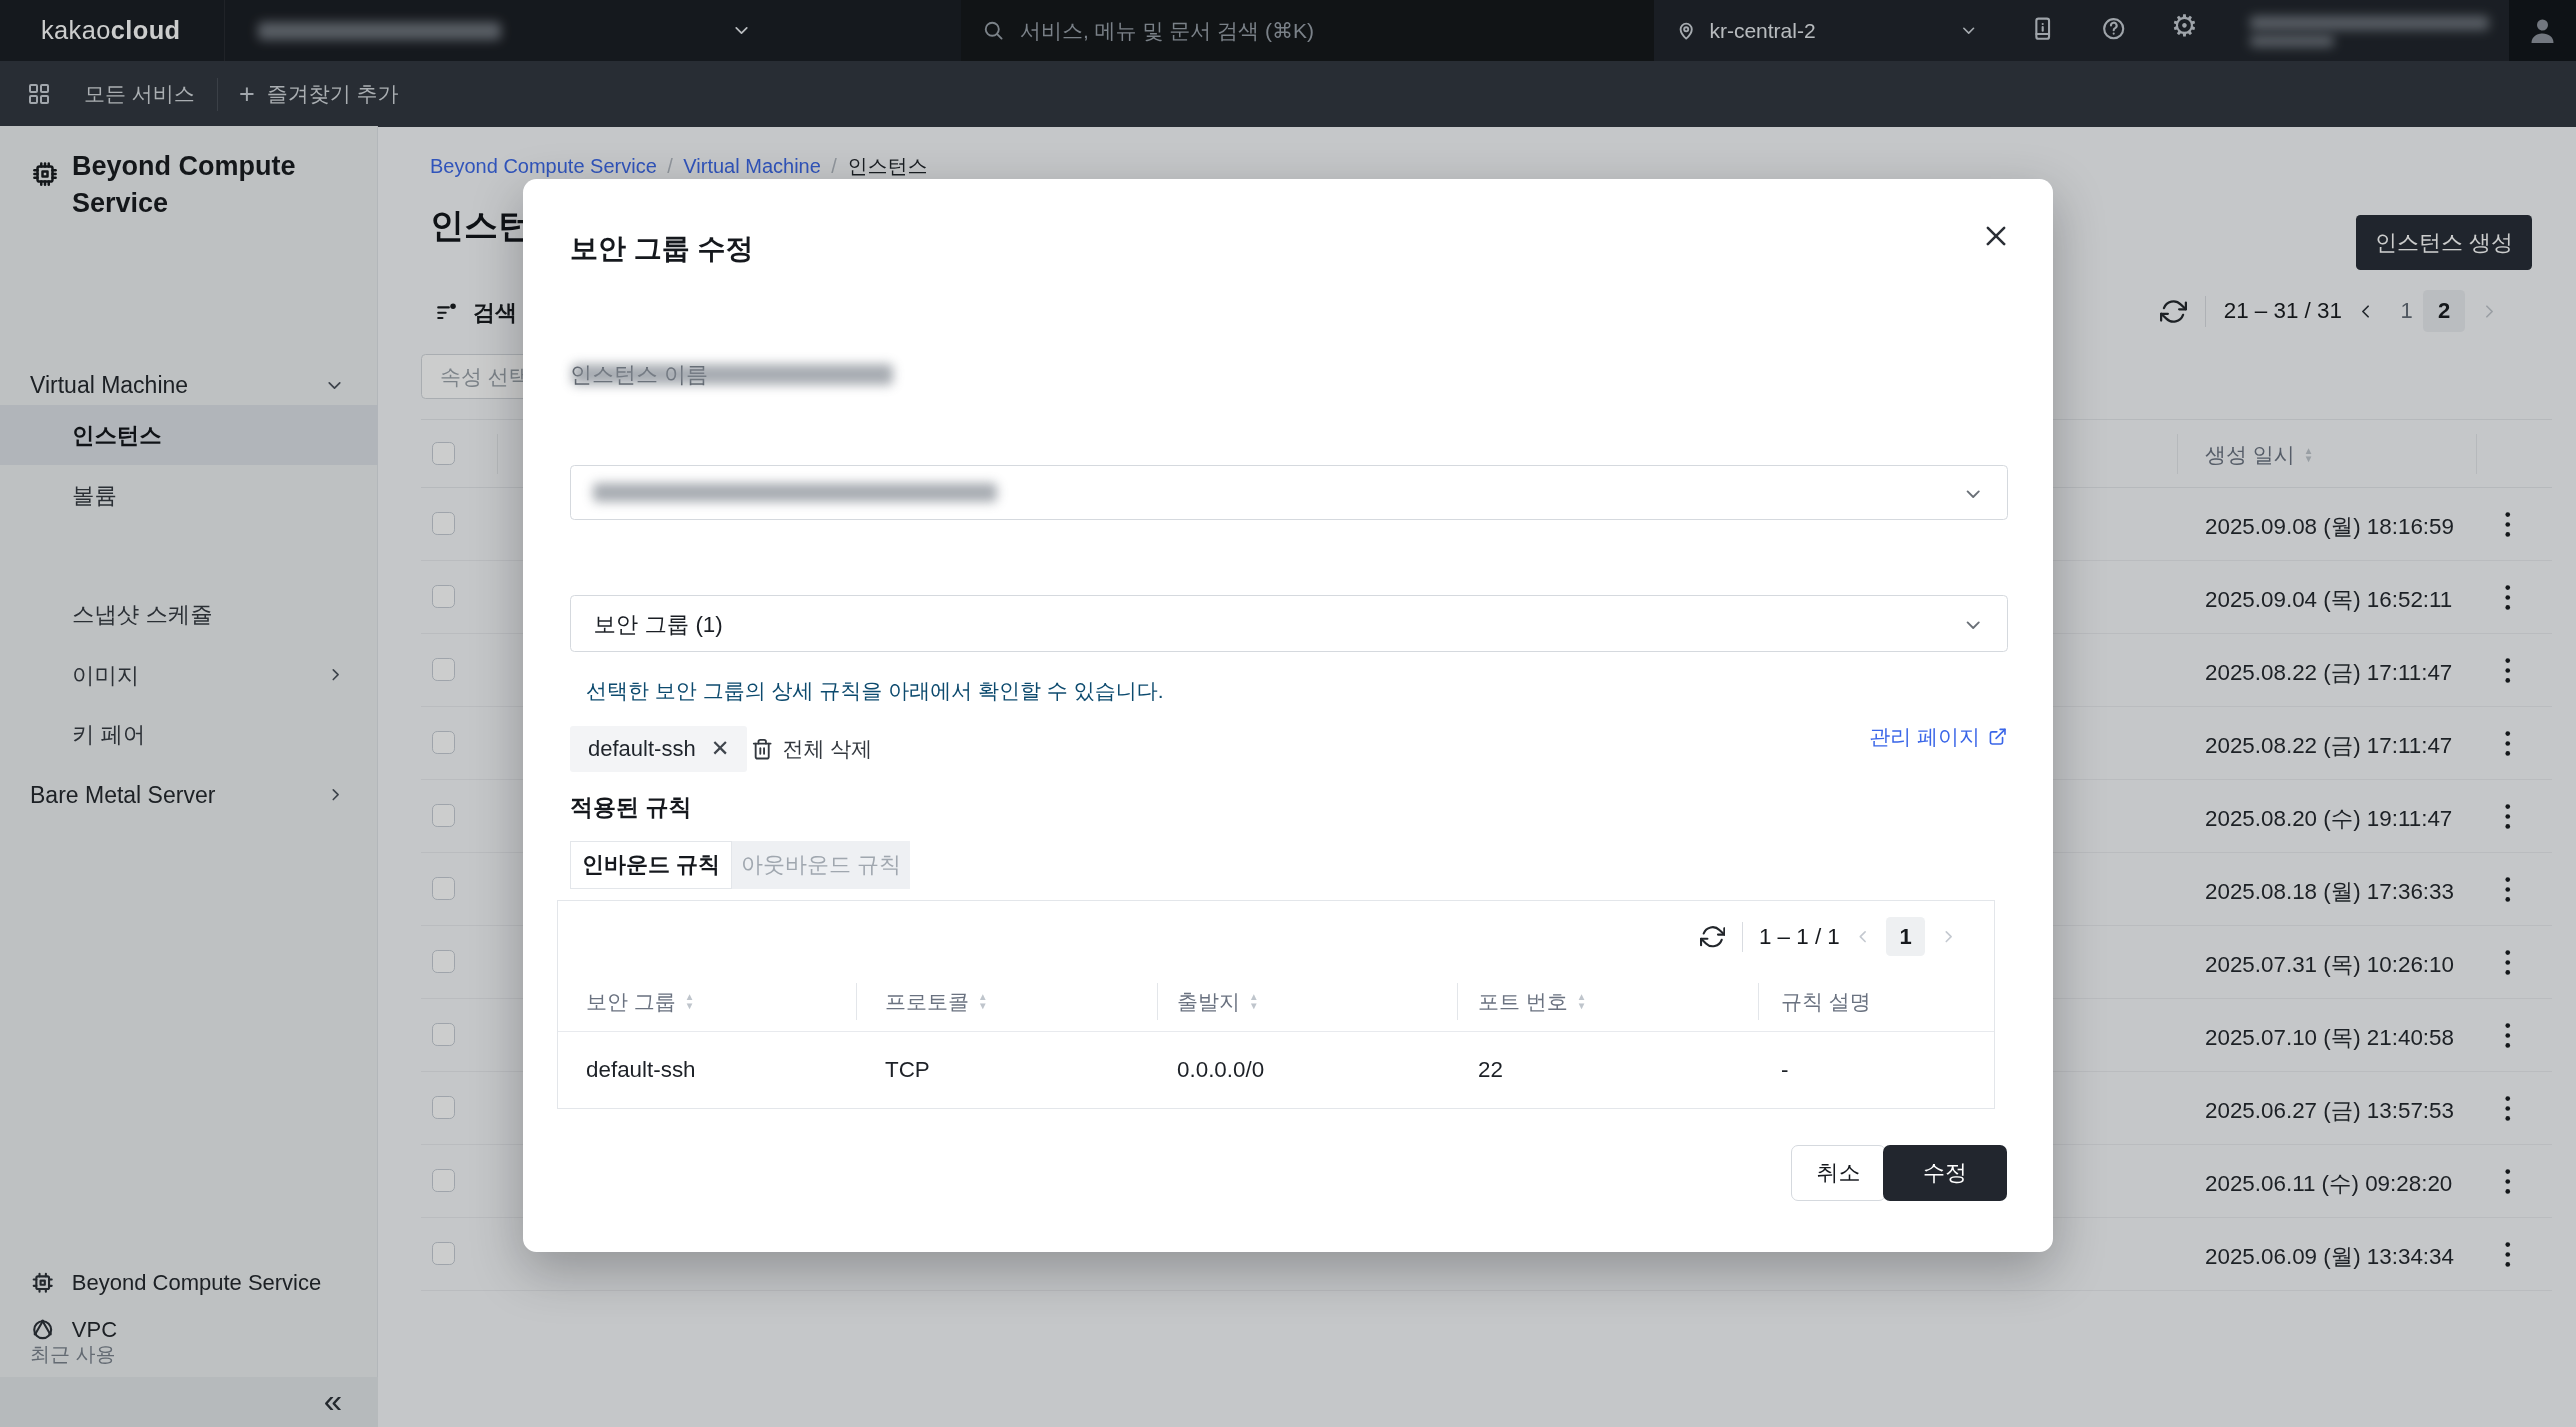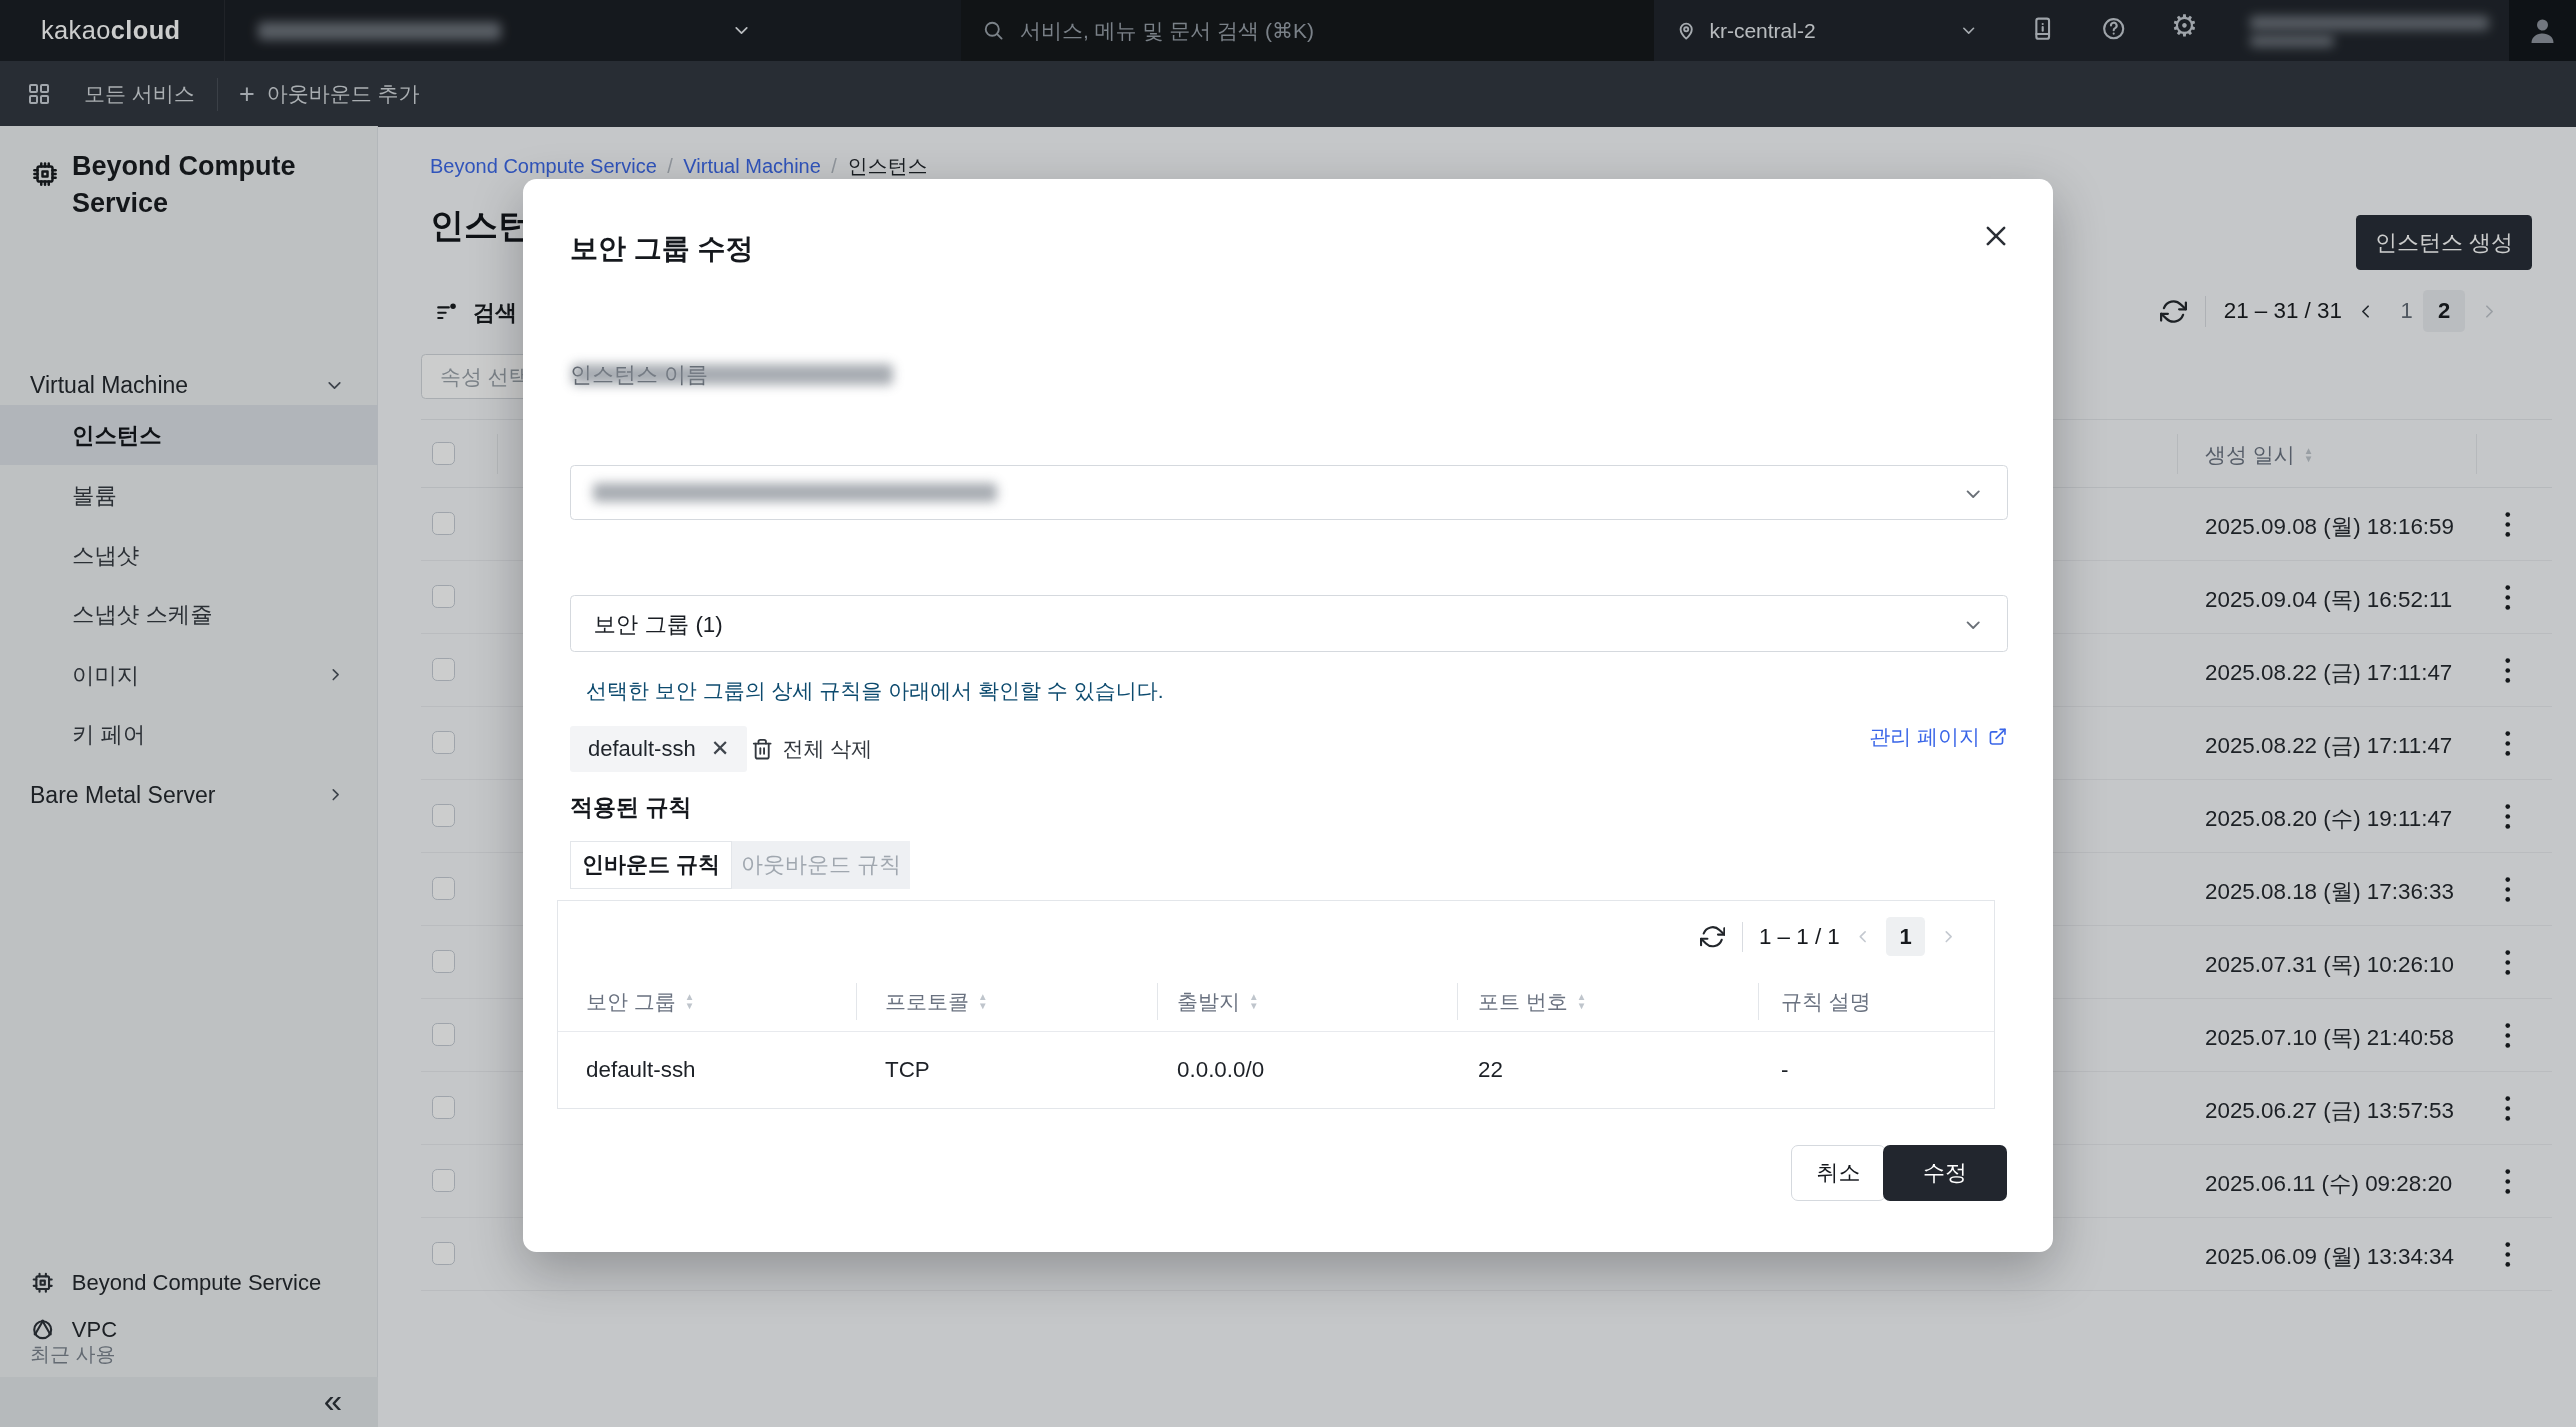--- a/index.html
+++ b/index.html
@@ -226,21 +226,21 @@
     <svg class="ic" width="24" height="24" viewBox="0 0 24 24">
         <rect x="3" y="3" width="7" height="7" rx="1"></rect>
         <rect x="14" y="3" width="7" height="7" rx="1"></rect>
         <rect x="3" y="14" width="7" height="7" rx="1"></rect>
         <rect x="14" y="14" width="7" height="7" rx="1"></rect>
       </svg>
   </span>
   <span class="lbl">모든 서비스</span>
   <span class="vdiv"></span>
   <span class="plus">+</span>
-  <span class="lbl" style="margin-left:0;">아웃바운드 추가</span>
+  <span class="lbl" style="margin-left:0;">즐겨찾기 추가</span>
 </nav>
 
 <aside class="sidebar">
   <div class="svc-head">
     <span class="chip">
       <svg class="ic" width="30" height="30" viewBox="0 0 24 24">
           <rect x="6" y="6" width="12" height="12" rx="1.5"></rect>
           <rect x="10" y="10" width="4" height="4"></rect>
           <line x1="9" y1="6" x2="9" y2="3.5"></line>
           <line x1="12" y1="6" x2="12" y2="3.5"></line>
@@ -264,23 +264,20 @@
       <svg class="ic" width="21" height="21" viewBox="0 0 24 24">
           <polyline points="6 9 12 15 18 9"></polyline>
         </svg>
     </span>
   </div>
   <div class="side-row sel" style="top:279px;">
     <span class="sub">인스턴스</span>
   </div>
   <div class="side-row" style="top:339px;">
     <span class="sub">볼륨</span>
-  </div>
-  <div class="side-row" style="top:399px;">
-    <span class="sub">스냅샷</span>
   </div>
   <div class="side-row" style="top:458px;">
     <span class="sub">스냅샷 스케쥴</span>
   </div>
   <div class="side-row" style="top:519px;">
     <span class="sub">이미지</span>
     <span class="rchev">
       <svg class="ic" width="19.4" height="19.4" viewBox="0 0 24 24">
           <polyline points="9 6 15 12 9 18"></polyline>
         </svg>

